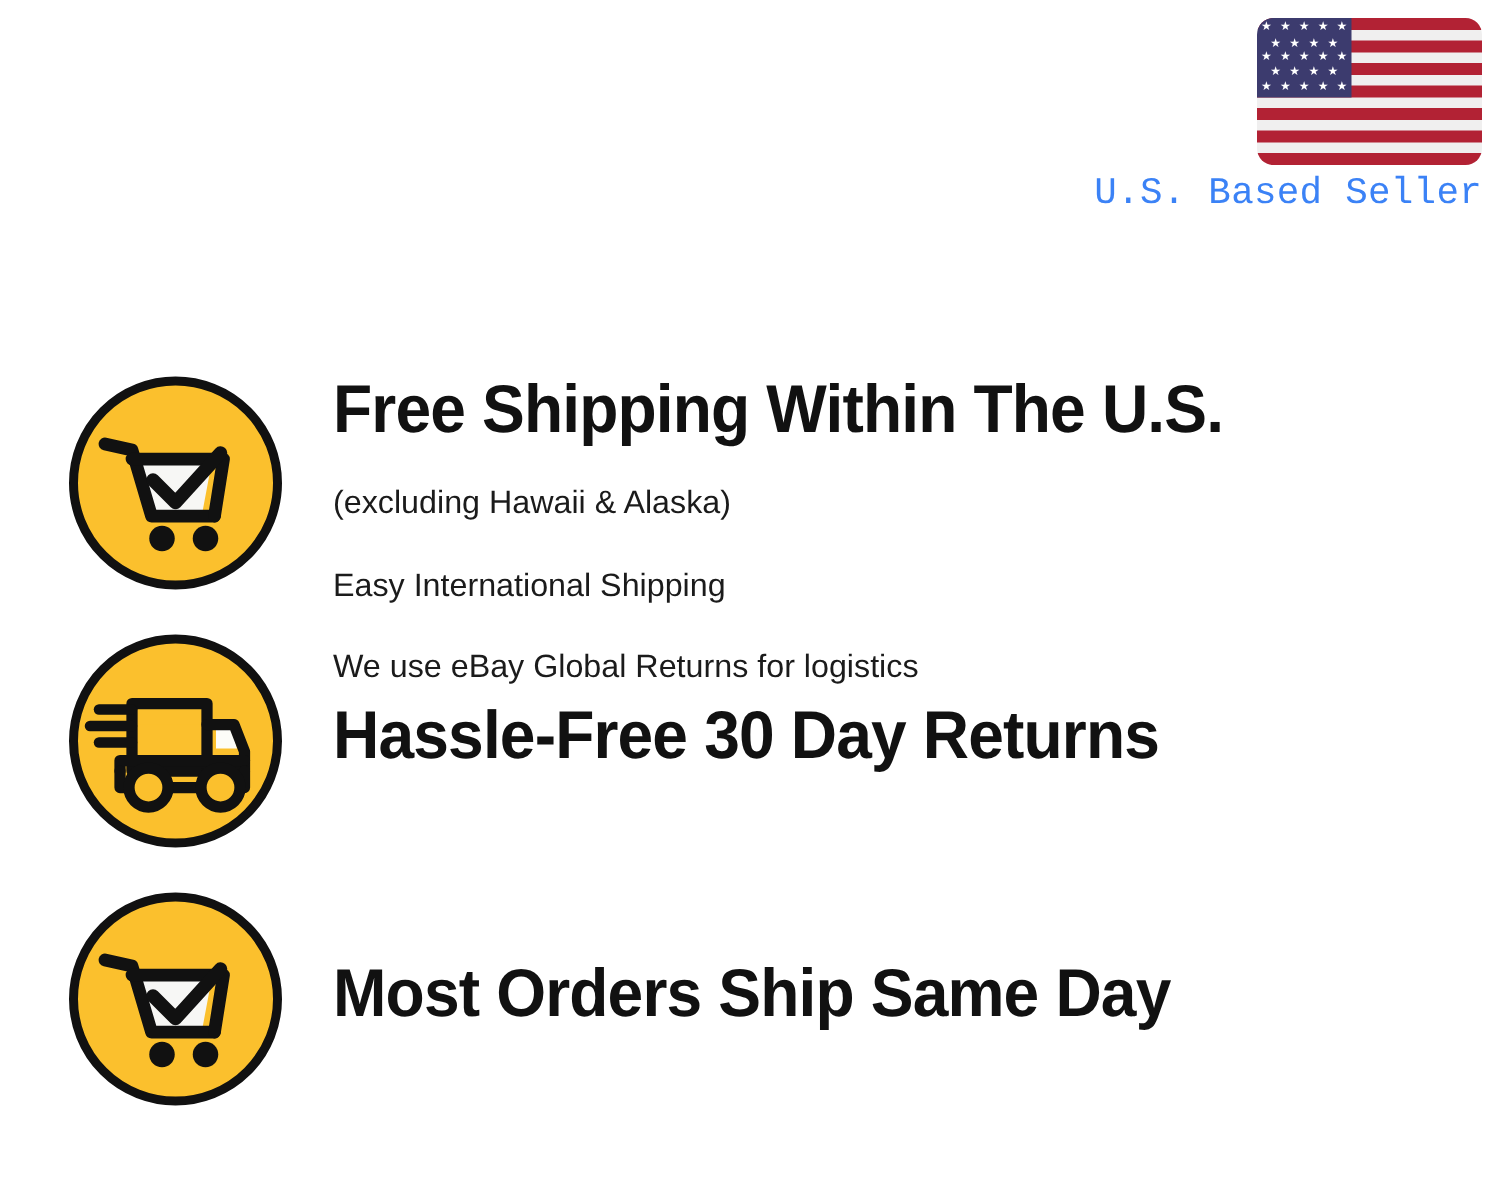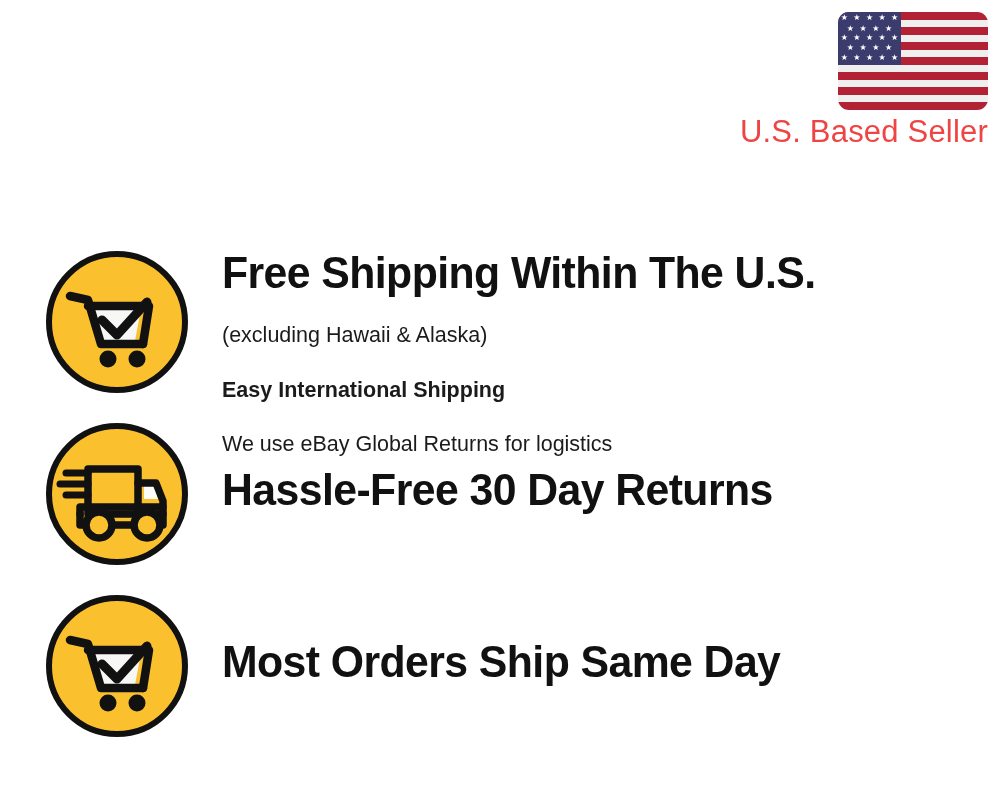--- a/index.html
+++ b/index.html
@@ -102,25 +102,25 @@
   }
   .star-row.offset {
     width: 51px;
     left: 6px;
   }
 
   .seller-text {
     position: absolute;
     right: 12px;
     top: 114px;
-    font-family: Liberation Sans, sans-serif;
-    font-size: 31px;
+    font-family: Liberation Mono, monospace;
+    font-size: 25px;
     font-weight: normal;
     letter-spacing: 0.2px;
-    color: #ef4444;
+    color: #3b82f6;
     white-space: nowrap;
   }
 
   
   .features {
     position: absolute;
     left: 0;
     top: 0;
     width: 1000px;
     height: 800px;
@@ -168,21 +168,21 @@
   .feature-sub {
     font-family: "Liberation Sans", sans-serif;
     font-size: 21.5px;
     font-weight: normal;
     line-height: 1.42;
     color: #1b1b1b;
     white-space: nowrap;
     margin-top: 24px;
   }
   .feature-sub.bold {
-    font-weight: bold;
+    font-weight: normal;
   }
 
   .row-0 .feature-text { padding-top: 0px; }
   .row-0 .feature-heading { margin-bottom: 4px; }
   .row-1 .feature-text { padding-top: 45px; }
   .row-2 .feature-text { padding-top: 45px; }
 </style>
 </head>
 <body>
 

